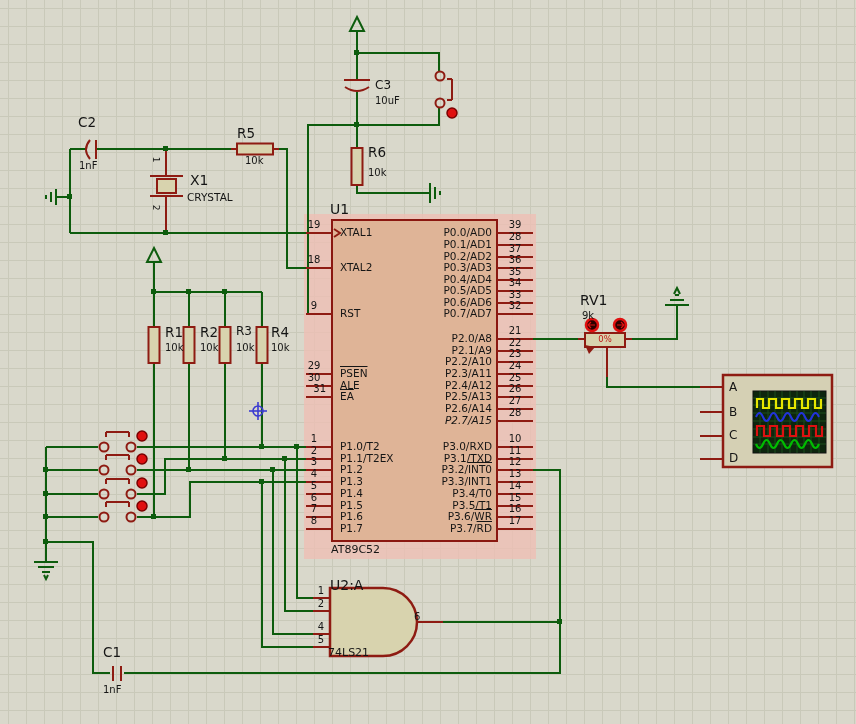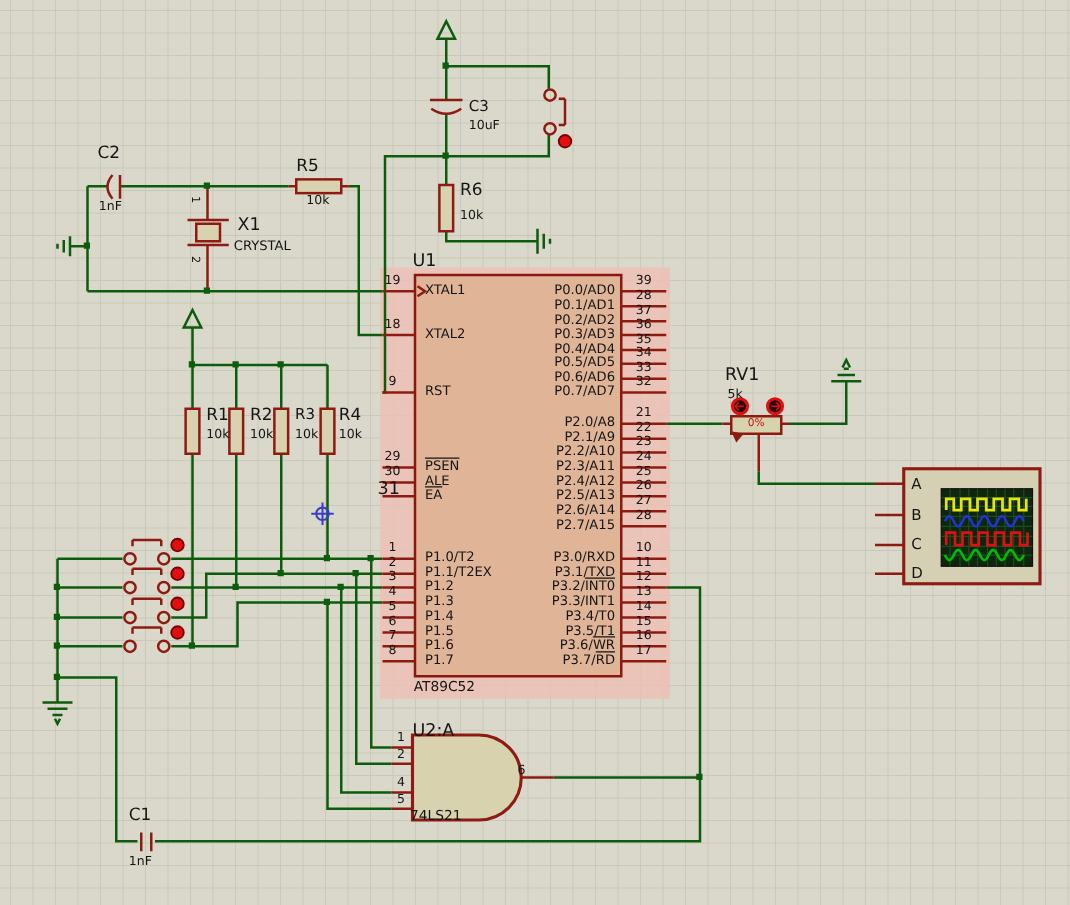--- a/index.html
+++ b/index.html
@@ -244,41 +244,41 @@
 <div class="lb" style="left:308px;top:622px;font-size:10px;width:16px;text-align:right">4</div>
 <div class="lb" style="left:308px;top:635px;font-size:10px;width:16px;text-align:right">5</div>
 <div class="lb" style="left:414px;top:612px;font-size:10px">6</div>
 
 <div class="lb" style="left:190px;top:173px;font-size:14px">X1</div>
 <div class="lb" style="left:187px;top:192px;font-size:10.5px">CRYSTAL</div>
 <div class="lb" style="left:152px;top:155px;font-size:9px;transform:rotate(90deg)">1</div>
 <div class="lb" style="left:152px;top:203px;font-size:9px;transform:rotate(90deg)">2</div>
 
 <div class="lb" style="left:580px;top:293px;font-size:14px">RV1</div>
-<div class="lb" style="left:582px;top:311px;font-size:10px">5k</div>
+<div class="lb" style="left:582px;top:311px;font-size:10px">9k</div>
 <div class="lb" style="left:585px;top:335px;font-size:8.5px;width:40px;text-align:center;color:#c01818">0%</div>
 
 <div id="overlay">
       <div class="stub" style="left: 306px; top: 232px; width: 26px;"></div>
       <div class="lb" style="left: 302px; top: 220px; width: 24px; text-align: center; font-size: 10px;">19</div>
       <div class="lb" style="left: 340px; top: 227px; font-size: 10.5px;">XTAL1</div>
       <div class="stub" style="left: 306px; top: 267px; width: 26px;"></div>
       <div class="lb" style="left: 302px; top: 255px; width: 24px; text-align: center; font-size: 10px;">18</div>
       <div class="lb" style="left: 340px; top: 262px; font-size: 10.5px;">XTAL2</div>
       <div class="stub" style="left: 306px; top: 313px; width: 26px;"></div>
       <div class="lb" style="left: 302px; top: 301px; width: 24px; text-align: center; font-size: 10px;">9</div>
       <div class="lb" style="left: 340px; top: 308px; font-size: 10.5px;">RST</div>
       <div class="stub" style="left: 306px; top: 373px; width: 26px;"></div>
       <div class="lb" style="left: 302px; top: 361px; width: 24px; text-align: center; font-size: 10px;">29</div>
       <div class="lb" style="left: 340px; top: 368px; font-size: 10.5px;"><span class="ov">PSEN</span></div>
       <div class="stub" style="left: 306px; top: 385px; width: 26px;"></div>
       <div class="lb" style="left: 302px; top: 373px; width: 24px; text-align: center; font-size: 10px;">30</div>
       <div class="lb" style="left: 340px; top: 380px; font-size: 10.5px;">ALE</div>
       <div class="stub" style="left: 306px; top: 396px; width: 26px;"></div>
-      <div class="lb" style="left: 302px; top: 384px; width: 24px; text-align: left; font-size: 14px;">31</div>
+      <div class="lb" style="left: 302px; top: 384px; width: 24px; text-align: right; font-size: 10px;">31</div>
       <div class="lb" style="left: 340px; top: 391px; font-size: 10.5px;"><span class="ov">EA</span></div>
       <div class="stub" style="left: 306px; top: 446px; width: 26px;"></div>
       <div class="lb" style="left: 302px; top: 434px; width: 24px; text-align: center; font-size: 10px;">1</div>
       <div class="lb" style="left: 340px; top: 441px; font-size: 10.5px;">P1.0/T2</div>
       <div class="stub" style="left: 306px; top: 458px; width: 26px;"></div>
       <div class="lb" style="left: 302px; top: 446px; width: 24px; text-align: center; font-size: 10px;">2</div>
       <div class="lb" style="left: 340px; top: 453px; font-size: 10.5px;">P1.1/T2EX</div>
       <div class="stub" style="left: 306px; top: 469px; width: 26px;"></div>
       <div class="lb" style="left: 302px; top: 457px; width: 24px; text-align: center; font-size: 10px;">3</div>
       <div class="lb" style="left: 340px; top: 464px; font-size: 10.5px;">P1.2</div>
@@ -337,21 +337,21 @@
       <div class="lb" style="left: 497px; top: 373px; width: 36px; text-align: center; font-size: 10px;">25</div>
       <div class="lb" style="left: 358px; top: 380px; width: 134px; text-align: right; font-size: 10.5px;">P2.4/A12</div>
       <div class="stub" style="left: 497px; top: 396px; width: 36px;"></div>
       <div class="lb" style="left: 497px; top: 384px; width: 36px; text-align: center; font-size: 10px;">26</div>
       <div class="lb" style="left: 358px; top: 391px; width: 134px; text-align: right; font-size: 10.5px;">P2.5/A13</div>
       <div class="stub" style="left: 497px; top: 408px; width: 36px;"></div>
       <div class="lb" style="left: 497px; top: 396px; width: 36px; text-align: center; font-size: 10px;">27</div>
       <div class="lb" style="left: 358px; top: 403px; width: 134px; text-align: right; font-size: 10.5px;">P2.6/A14</div>
       <div class="stub" style="left: 497px; top: 420px; width: 36px;"></div>
       <div class="lb" style="left: 497px; top: 408px; width: 36px; text-align: center; font-size: 10px;">28</div>
-      <div class="lb" style="left: 358px; top: 415px; width: 134px; text-align: right; font-size: 10.5px;">P2.7/A15</div>
+      <div class="lb" style="left: 358px; top: 415px; width: 134px; text-align: right; font-size: 10.5px; font-style: italic;">P2.7/A15</div>
       <div class="stub" style="left: 497px; top: 446px; width: 36px;"></div>
       <div class="lb" style="left: 497px; top: 434px; width: 36px; text-align: center; font-size: 10px;">10</div>
       <div class="lb" style="left: 358px; top: 441px; width: 134px; text-align: right; font-size: 10.5px;">P3.0/RXD</div>
       <div class="stub" style="left: 497px; top: 458px; width: 36px;"></div>
       <div class="lb" style="left: 497px; top: 446px; width: 36px; text-align: center; font-size: 10px;">11</div>
       <div class="lb" style="left: 358px; top: 453px; width: 134px; text-align: right; font-size: 10.5px;">P3.1/TXD</div>
       <div class="stub" style="left: 497px; top: 469px; width: 36px;"></div>
       <div class="lb" style="left: 497px; top: 457px; width: 36px; text-align: center; font-size: 10px;">12</div>
       <div class="lb" style="left: 358px; top: 464px; width: 134px; text-align: right; font-size: 10.5px;">P3.2/<span class="ov">INT0</span></div>
       <div class="stub" style="left: 497px; top: 481px; width: 36px;"></div>

